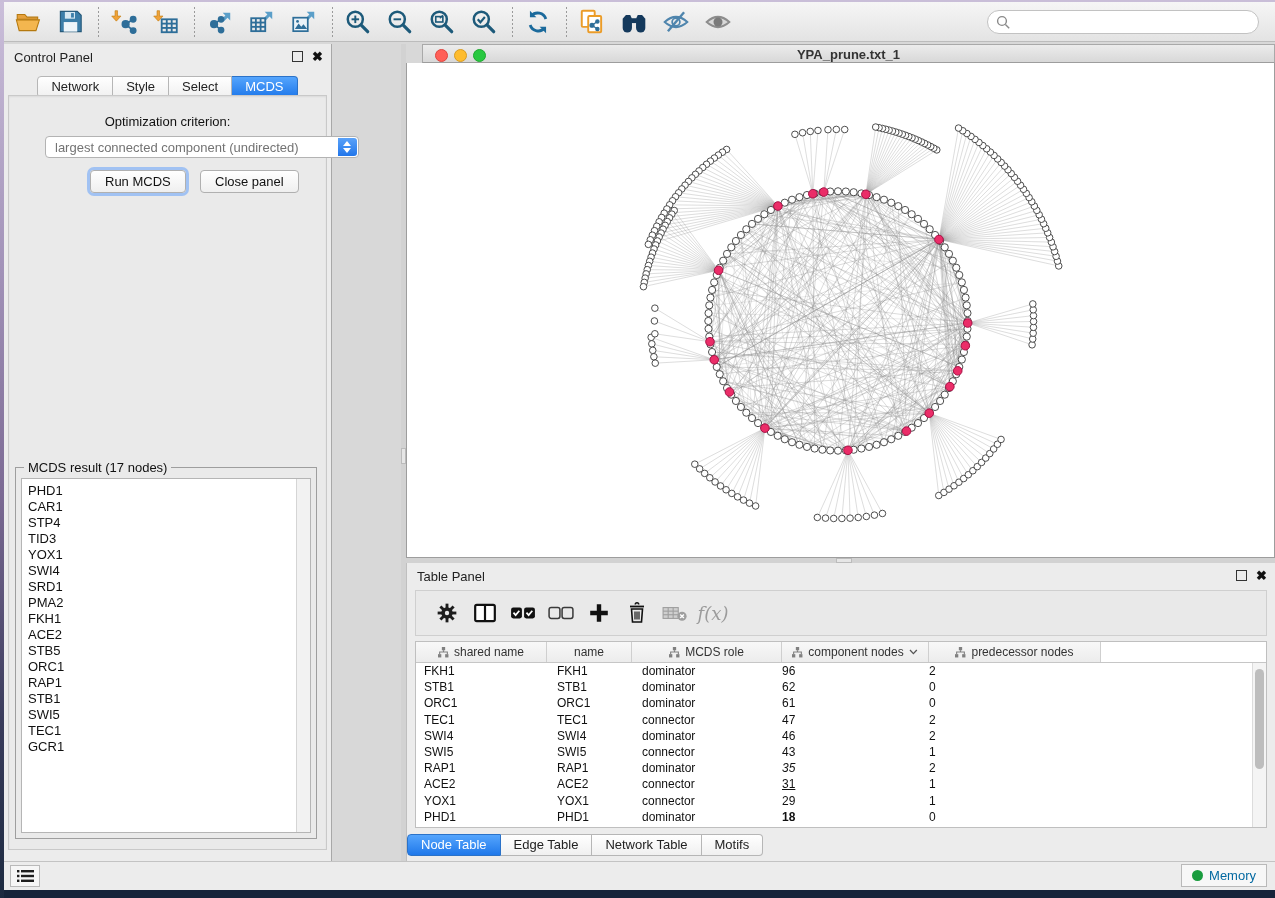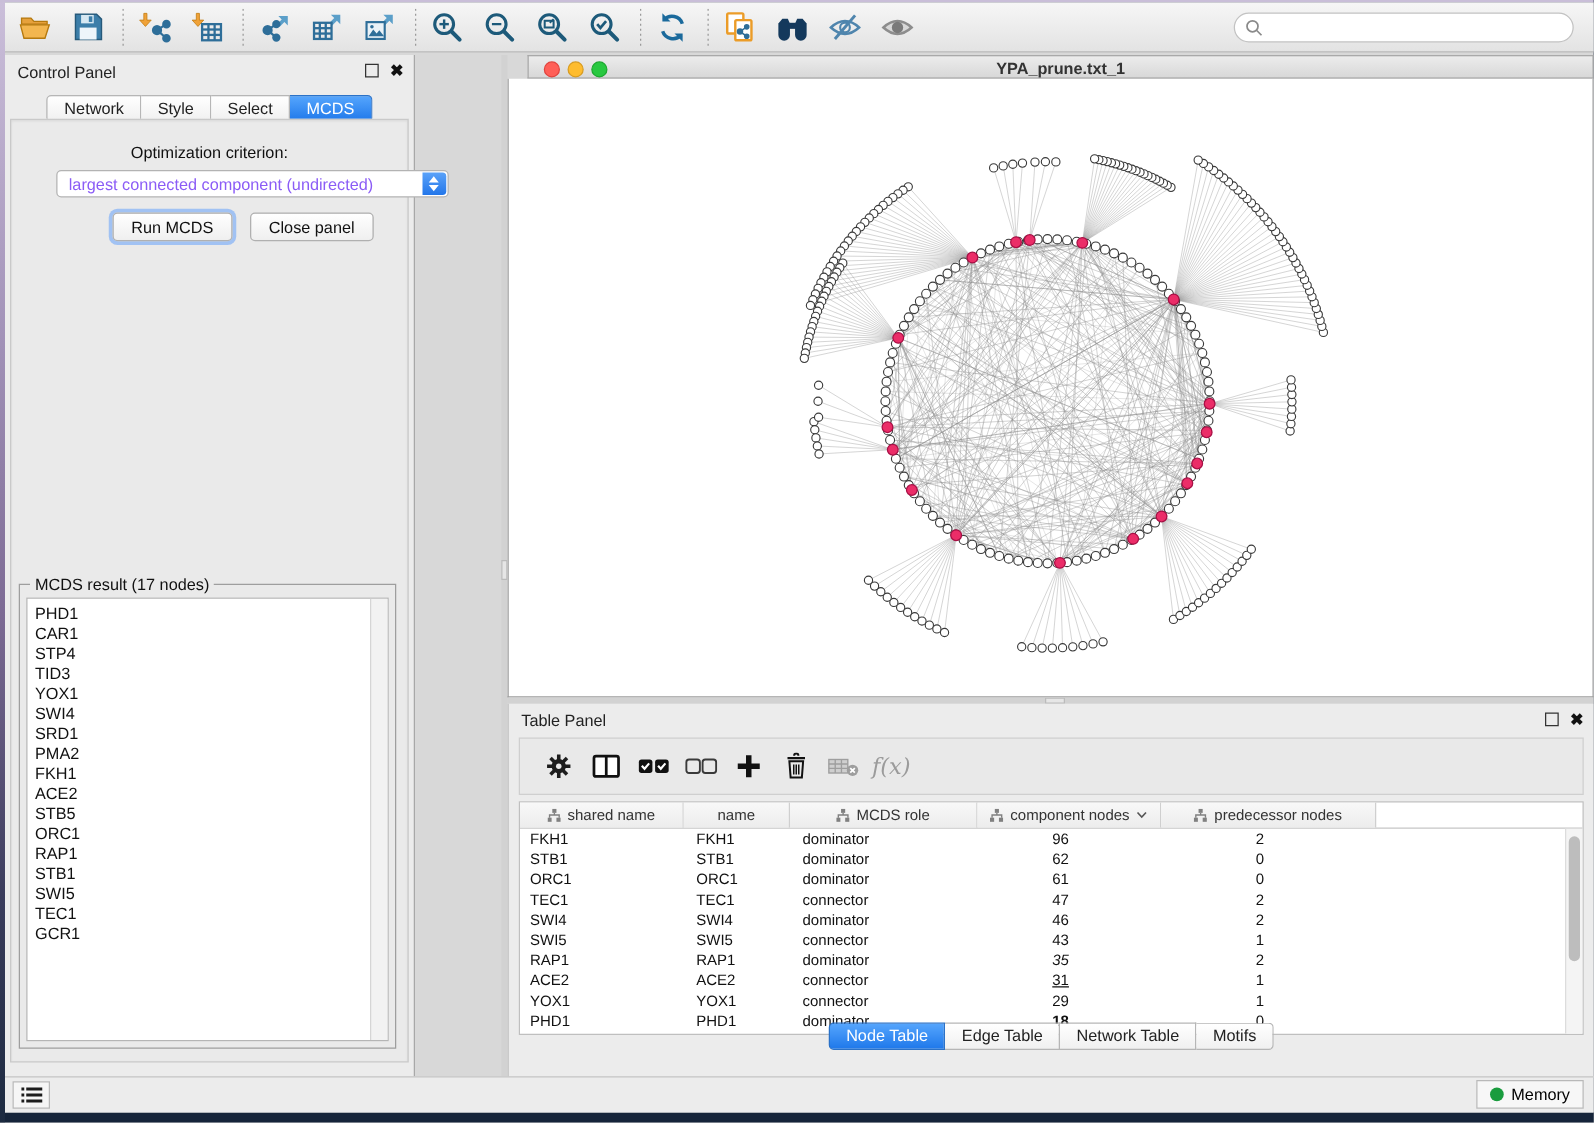--- a/index.html
+++ b/index.html
@@ -37,21 +37,21 @@
   .seg{padding:2px 13px;font-size:13px;color:#222;background:linear-gradient(#ffffff,#f0f0f0);
        border:1px solid #b6b6b6;border-left:none;line-height:16px;}
   .seg:first-child{border-left:1px solid #b6b6b6;border-radius:4px 0 0 4px;}
   .seg:last-child{border-radius:0 4px 4px 0;}
   .seg.active{background:linear-gradient(#55a5fd,#1f78ea);color:#fff;border-color:#2b72c8;}
   #cp-tabs{position:absolute;left:0;top:32px;width:100%;display:flex;justify-content:center;}
   #cp-body{position:absolute;left:4px;right:4px;top:51px;bottom:12px;background:#eaeaea;
      border:1px solid #c9c9c9;box-shadow:inset 0 1px 2px rgba(0,0,0,.07);}
   #opt-label{position:absolute;top:18px;width:100%;text-align:center;font-size:13px;color:#111;}
   #criterion{position:absolute;top:40px;left:36px;width:314px;height:22px;background:#fff;
-     border:1px solid #b3b3b3;border-radius:4px;font-size:13px;color:#8b5cf6;
+     border:1px solid #b3b3b3;border-radius:4px;font-size:13px;color:#737373;
      display:flex;align-items:center;padding-left:9px;box-sizing:border-box;}
   #criterion .stepper{position:absolute;right:1px;top:1px;bottom:1px;width:19px;
      background:linear-gradient(#5aa2f9,#2276ea);border-radius:0 3px 3px 0;}
   .chev{position:absolute;left:5px;width:0;height:0;border-left:4.5px solid transparent;border-right:4.5px solid transparent;}
   .chev.up{top:3px;border-bottom:5px solid #fff;}
   .chev.dn{bottom:3px;border-top:5px solid #fff;}
   .btn{height:23px;background:linear-gradient(#ffffff,#efefef);border:1px solid #b0b0b0;
      border-radius:4px;font:13px "Liberation Sans",sans-serif;color:#111;padding:0 14px;}
   #run-btn{position:absolute;top:74px;left:81px;box-shadow:0 0 0 3px rgba(100,160,250,.55);}
   #close-btn{position:absolute;top:74px;left:191px;}
@@ -98,33 +98,33 @@
   #tp-table{position:absolute;left:8px;right:8px;top:78px;bottom:34px;background:#fff;
      border:1px solid #bfbfbf;box-sizing:border-box;overflow:hidden;}
   #tp-head{display:flex;height:20px;border-bottom:1px solid #c6c6c6;}
   .th{display:flex;align-items:center;justify-content:center;gap:5px;
      background:linear-gradient(#f8f8f8,#ececec);border-right:1px solid #cfcfcf;
      font-size:12px;color:#333;box-sizing:border-box;height:20px;}
   .tr{display:flex;height:16.2px;align-items:center;}
   .td{font-size:12px;color:#111;box-sizing:border-box;white-space:nowrap;overflow:hidden;}
   .td.l{padding-left:8px;text-align:left;}
   .td.l2{padding-left:10px;text-align:left;}
-  .td.r{padding-right:14px;text-align:center;}
+  .td.r{padding-right:14px;text-align:left;}
   #tp-scroll{position:absolute;right:0;top:21px;bottom:0;width:13px;background:#f4f4f4;border-left:1px solid #dcdcdc;}
   #tp-thumb{position:absolute;left:2px;right:2px;top:6px;height:100px;background:#bdbdbd;border-radius:5px;}
-  #tp-tabs{position:absolute;left:0;right:0;bottom:22px;display:flex;justify-content:center;}
+  #tp-tabs{position:absolute;left:0;right:0;bottom:6px;display:flex;}
 
   
   #status-bar{position:absolute;left:0;right:0;bottom:0;height:28px;background:#ececec;
      border-top:1px solid #c3c3c3;}
   #list-btn{position:absolute;left:6px;top:3px;width:30px;height:22px;background:#f6f6f6;
      border:1px solid #b9b9b9;display:flex;align-items:center;justify-content:center;padding:0;}
   #memory-btn{position:absolute;right:8px;top:2px;height:23px;background:#f7f7f7;
      border:1px solid #b9b9b9;display:flex;align-items:center;gap:6px;padding:0 10px;
-     font:13px "Liberation Sans",sans-serif;color:#000000;}
+     font:13px "Liberation Sans",sans-serif;color:#0369a1;}
   #memory-dot{width:11px;height:11px;border-radius:50%;background:#1a9c3e;}
 </style>
 </head>
 <body>
 
 <div id="wp-left"></div>
 <div id="wp-top"></div>
 
 <div id="app">
 

